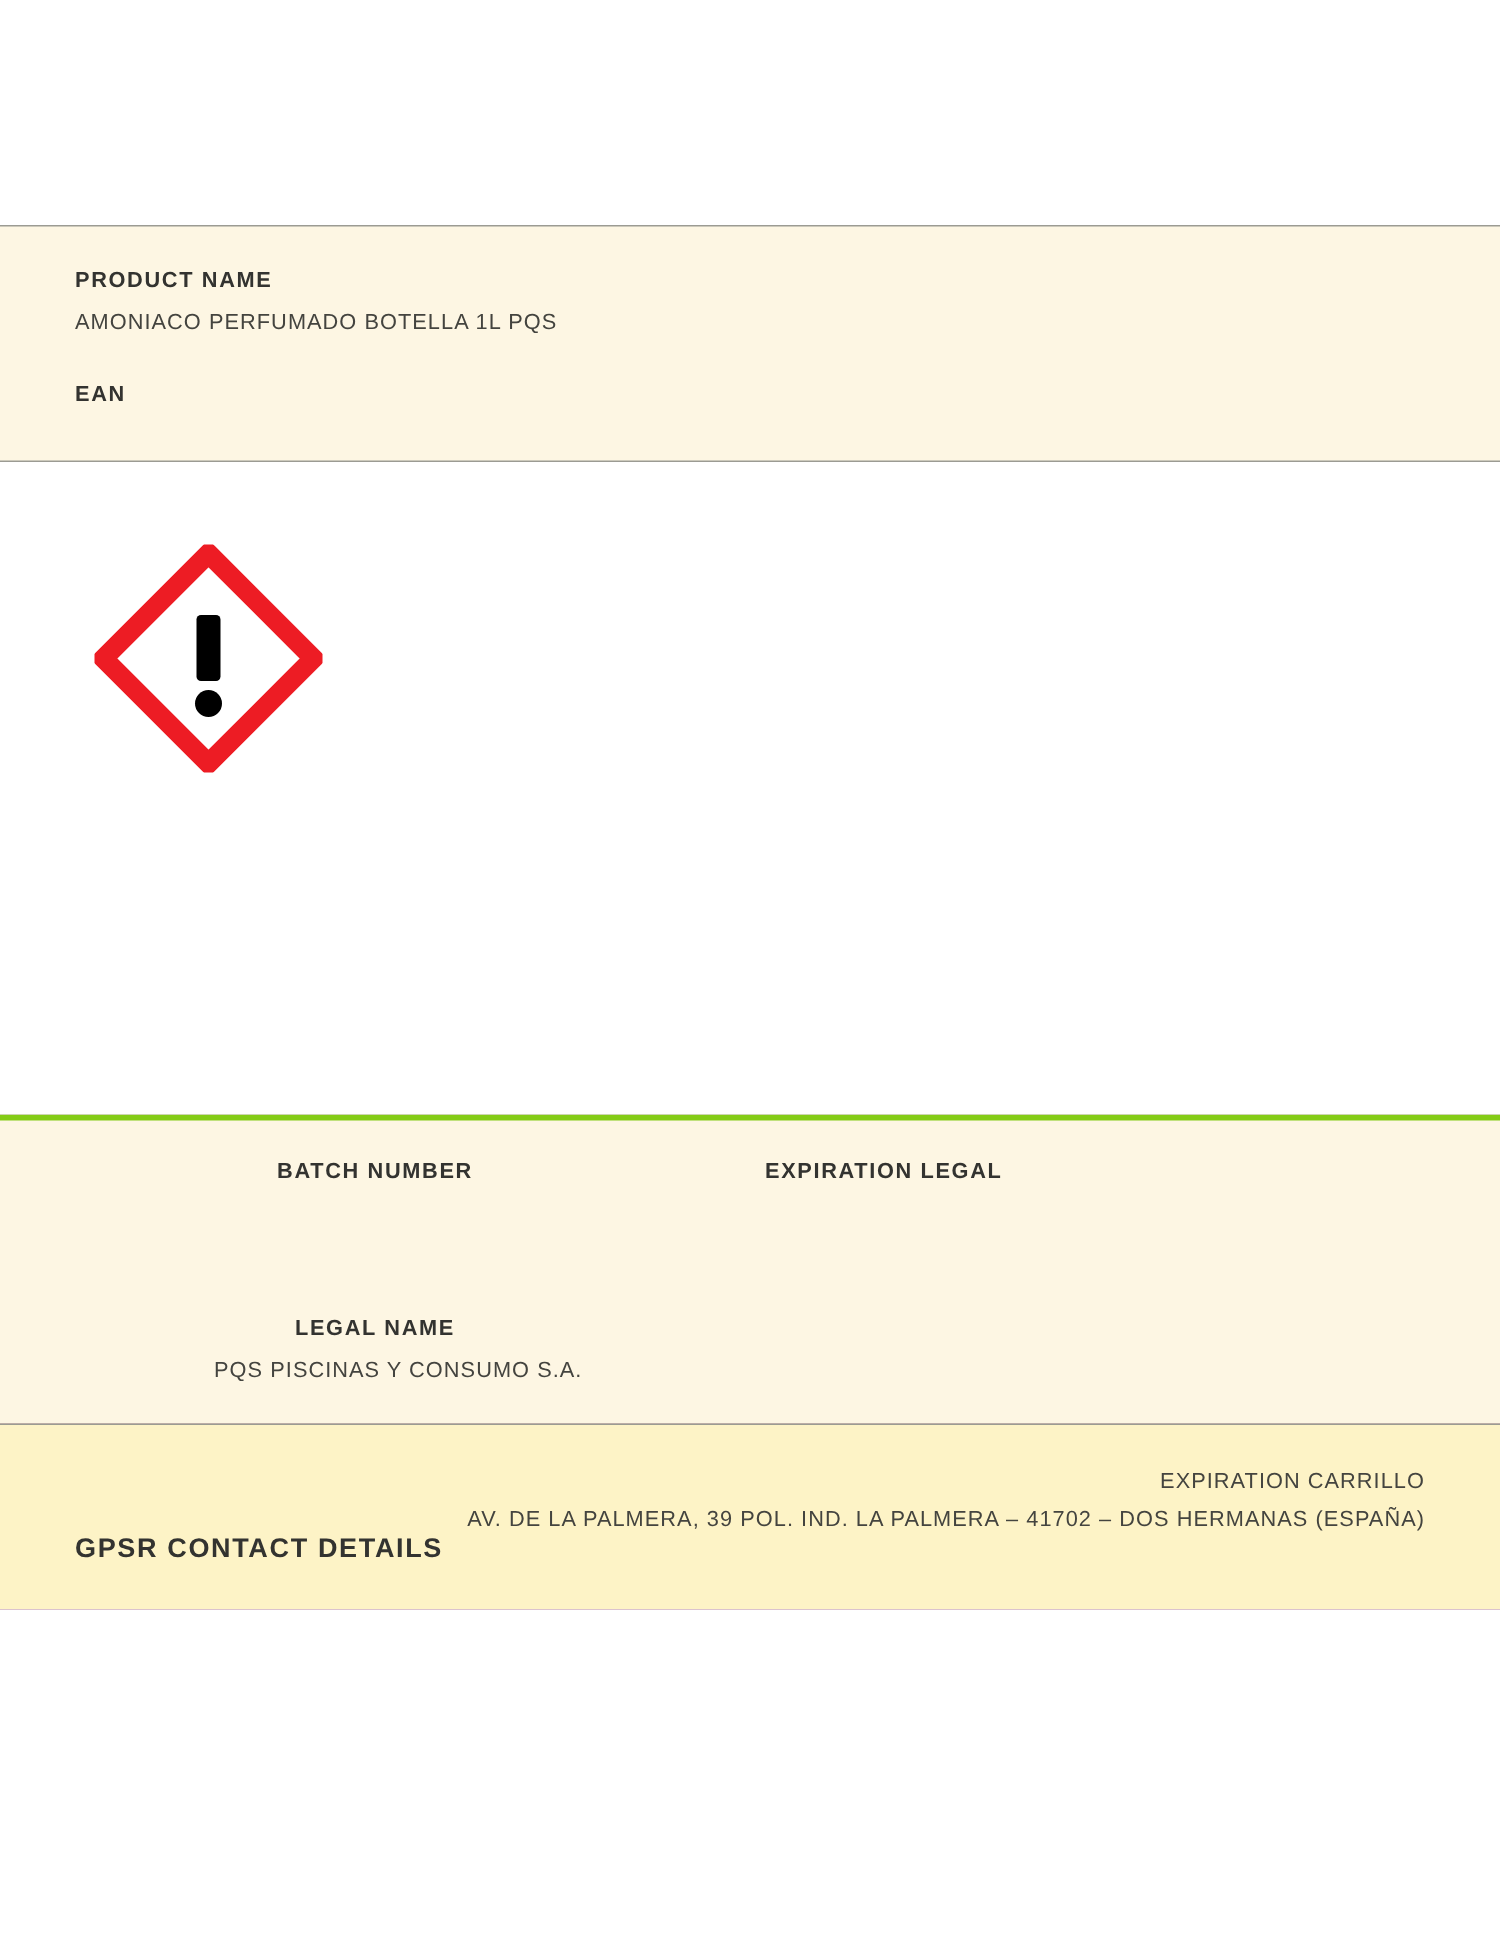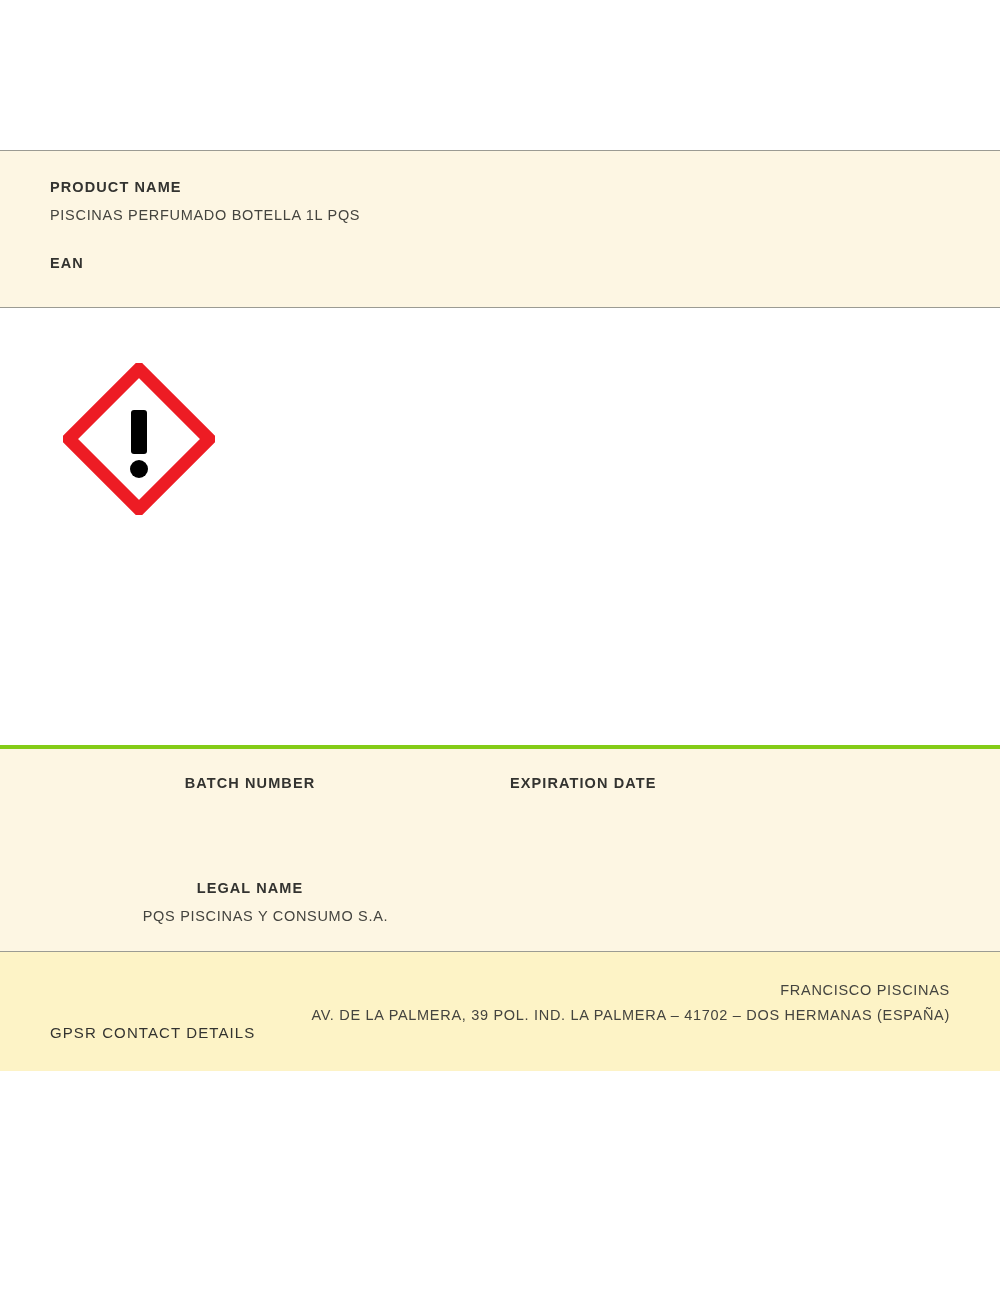--- a/index.html
+++ b/index.html
@@ -122,22 +122,22 @@
     flex: 0 0 auto;
     padding: 26px 0 30px 0;
   }
   .gpsr-row {
     display: flex;
     justify-content: space-between;
     align-items: flex-start;
     padding: 0 50px;
   }
   .gpsr-title {
-    font-size: 15px;
-    font-weight: normal;
+    font-size: 18px;
+    font-weight: bold;
     letter-spacing: 1.1px;
     color: #333330;
     white-space: nowrap;
     margin-top: 46px;
   }
   .gpsr-right {
     text-align: right;
     font-size: 14.5px;
     letter-spacing: 0.7px;
     color: #44443f;
@@ -151,21 +151,21 @@
 </head>
 <body>
 
 <div class="page">
 
   <div class="top-spacer"></div>
 
   <div class="product-band">
     <div class="inner">
       <div class="field-label">PRODUCT NAME</div>
-      <div class="field-value">PISCINAS PERFUMADO BOTELLA 1L PQS</div>
+      <div class="field-value">AMONIACO PERFUMADO BOTELLA 1L PQS</div>
       <div class="gap-block"></div>
       <div class="field-label">EAN</div>
     </div>
   </div>
 
   <div class="pictogram-area">
     <div class="ghs-box">
       <svg width="152" height="152" viewBox="0 0 152 152" xmlns="http://www.w3.org/2000/svg">
         <rect x="0" y="0" width="152" height="152" fill="#ffffff"></rect>
         <polygon points="76,6 146,76 76,146 6,76" fill="#ffffff" stroke="#ED1C24" stroke-width="13"></polygon>
@@ -175,36 +175,36 @@
     </div>
   </div>
 
   <div class="batch-band">
     <div class="two-col row-batch">
       <div class="b-left">
         <div class="center-label">BATCH NUMBER</div>
         <div class="center-value"></div>
       </div>
       <div class="b-right">
-        <div class="center-label">EXPIRATION DATE</div>
+        <div class="center-label">EXPIRATION LEGAL</div>
         <div class="center-value"></div>
       </div>
     </div>
     <div class="two-col">
       <div class="b-left">
         <div class="center-label">LEGAL NAME</div>
         <div class="center-value">PQS PISCINAS Y CONSUMO S.A.</div>
       </div>
     </div>
   </div>
 
   <div class="gpsr-band">
     <div class="gpsr-row">
       <div class="gpsr-title">GPSR CONTACT DETAILS</div>
       <div class="gpsr-right">
-        <div>FRANCISCO PISCINAS</div>
+        <div>EXPIRATION CARRILLO</div>
         <div>AV. DE LA PALMERA, 39 POL. IND. LA PALMERA – 41702 – DOS HERMANAS (ESPAÑA)</div>
       </div>
     </div>
   </div>
 
   <div class="bottom-spacer"></div>
 </div>
 
 </body></html>

